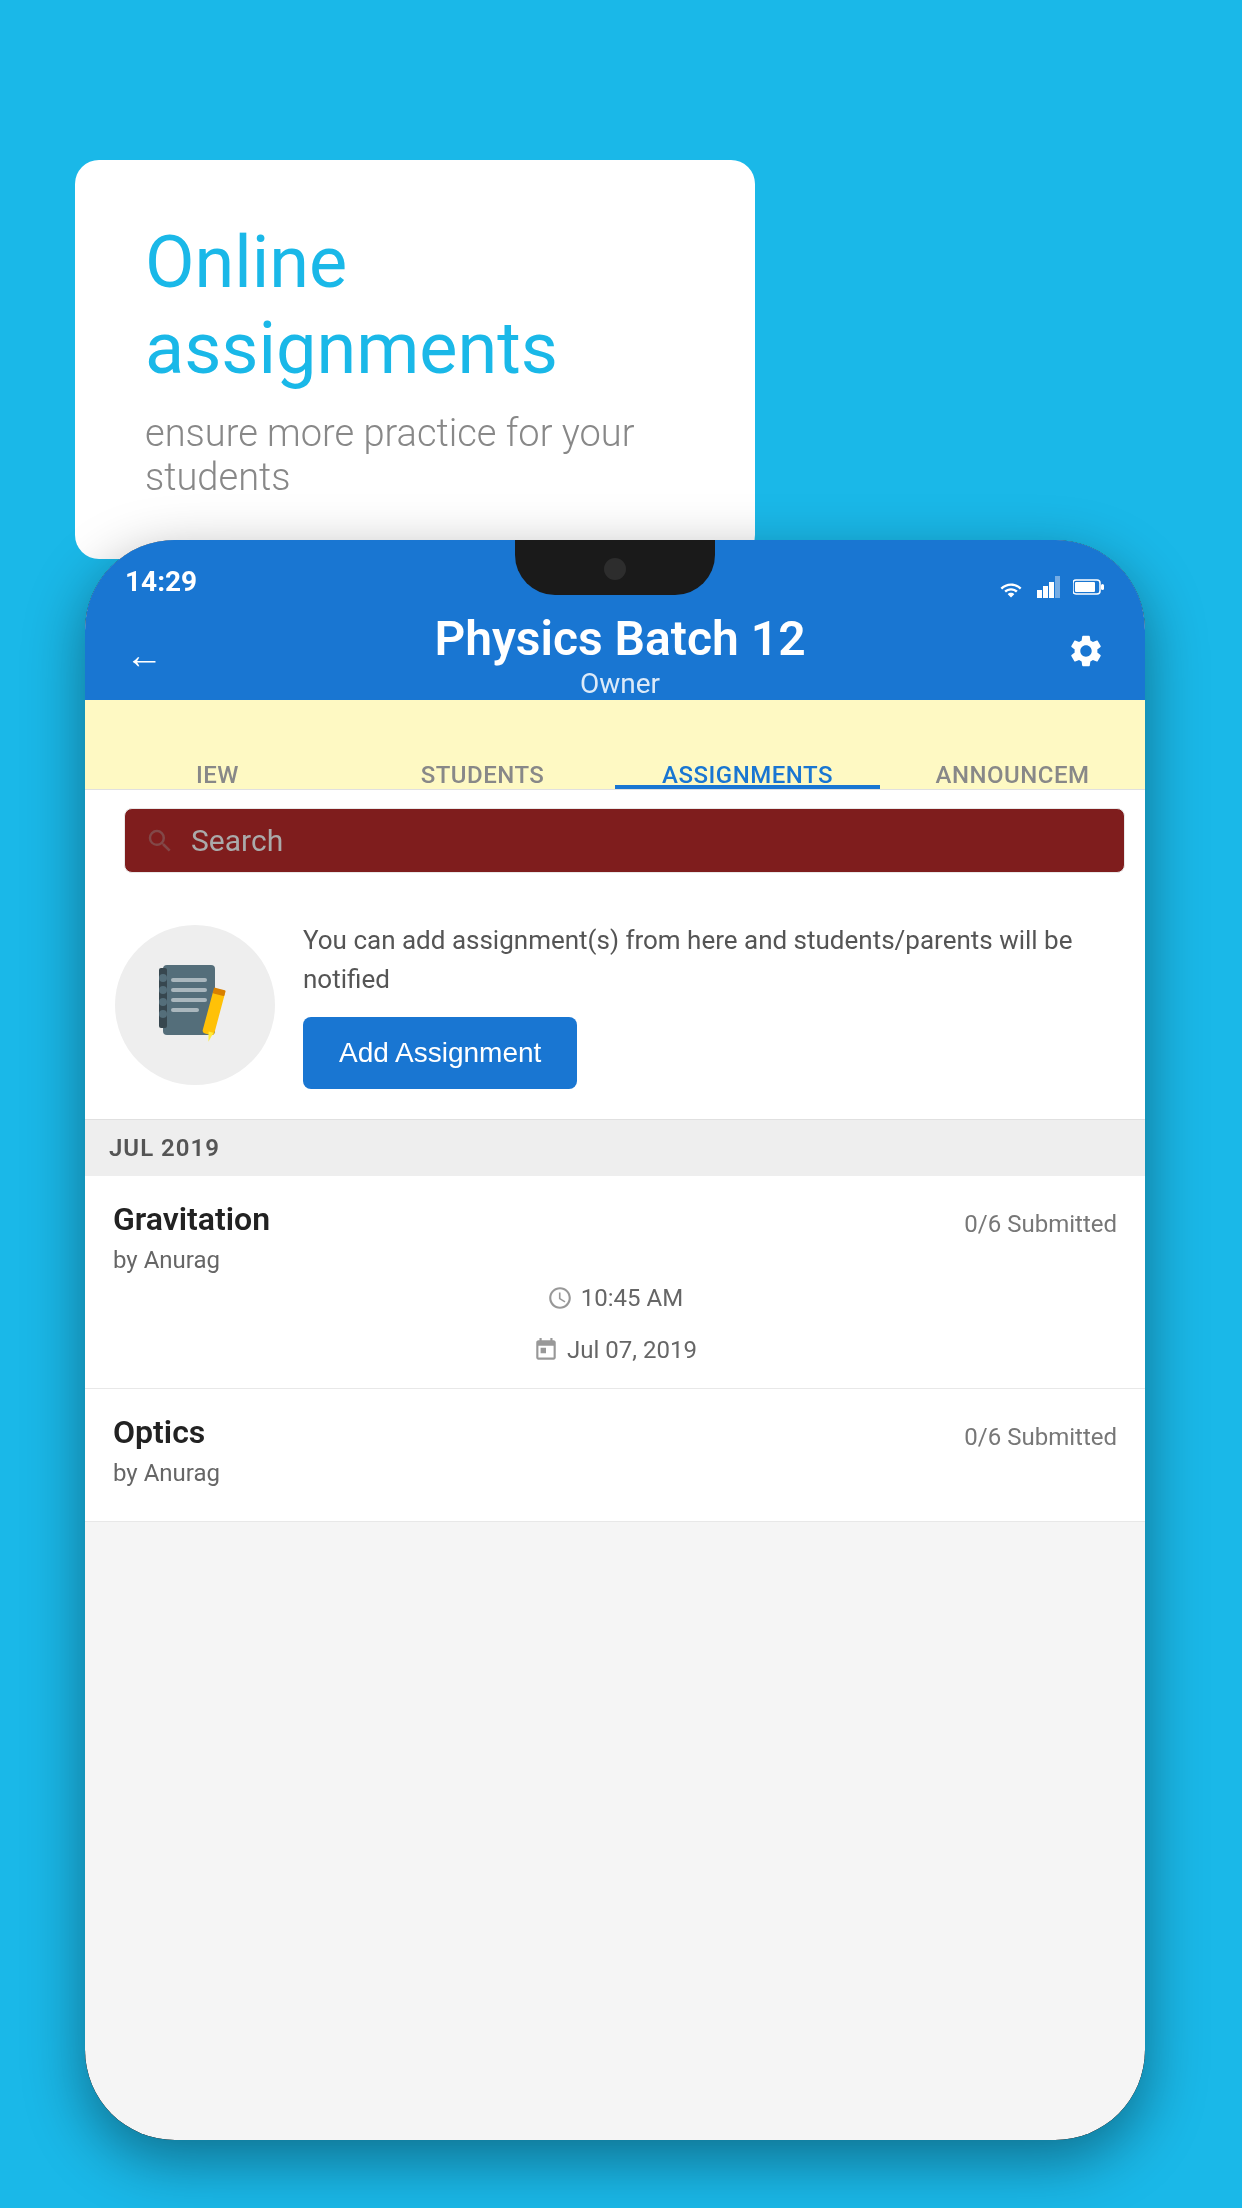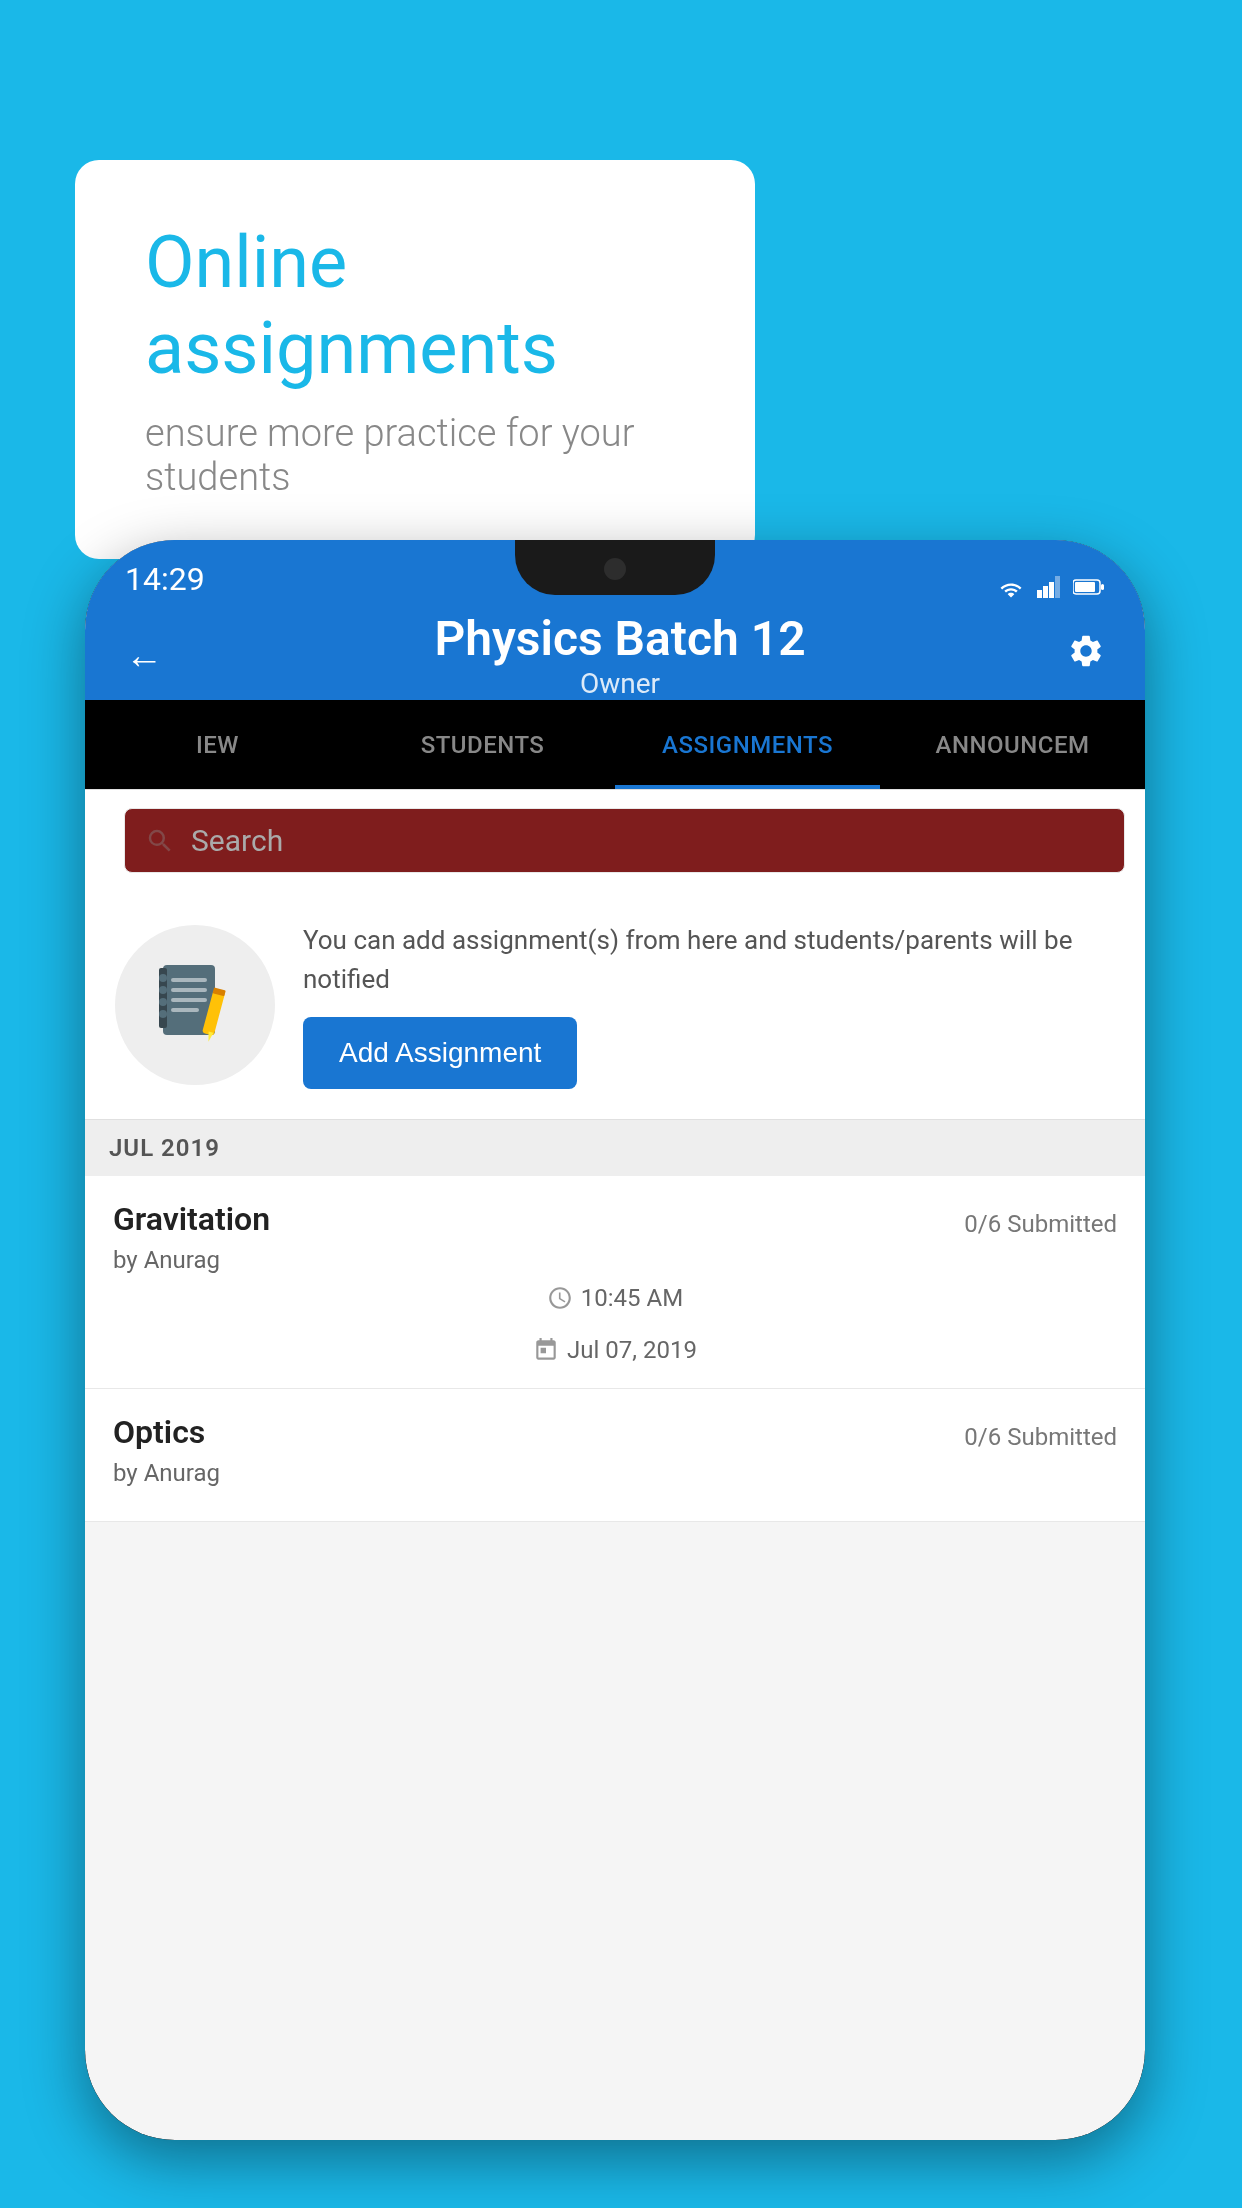--- a/index.html
+++ b/index.html
@@ -109,22 +109,22 @@
       height: 70px;
       background: #1976d2;
       display: flex;
       align-items: flex-end;
       padding: 0 40px 12px;
       z-index: 5;
     }
 
     .status-time {
       color: white;
-      font-size: 32px;
-      font-weight: 400;
+      font-size: 28px;
+      font-weight: 700;
     }
 
     .status-icons {
       margin-left: auto;
       display: flex;
       align-items: center;
       gap: 12px;
     }
 
     .status-icon {
@@ -181,24 +181,25 @@
 
     .settings-button {
       color: white;
       font-size: 34px;
       padding: 10px;
       cursor: pointer;
     }
 
     
     .tabs-bar {
-      background: #000000;
+      background: #fef9c3;
       display: flex;
       height: 90px;
       border-bottom: 1px solid #e0e0e0;
+      align-items: flex-end;
     }
 
     .tab-item {
       flex: 1;
       display: flex;
       align-items: center;
       justify-content: center;
       font-size: 24px;
       font-weight: 500;
       color: #888;

